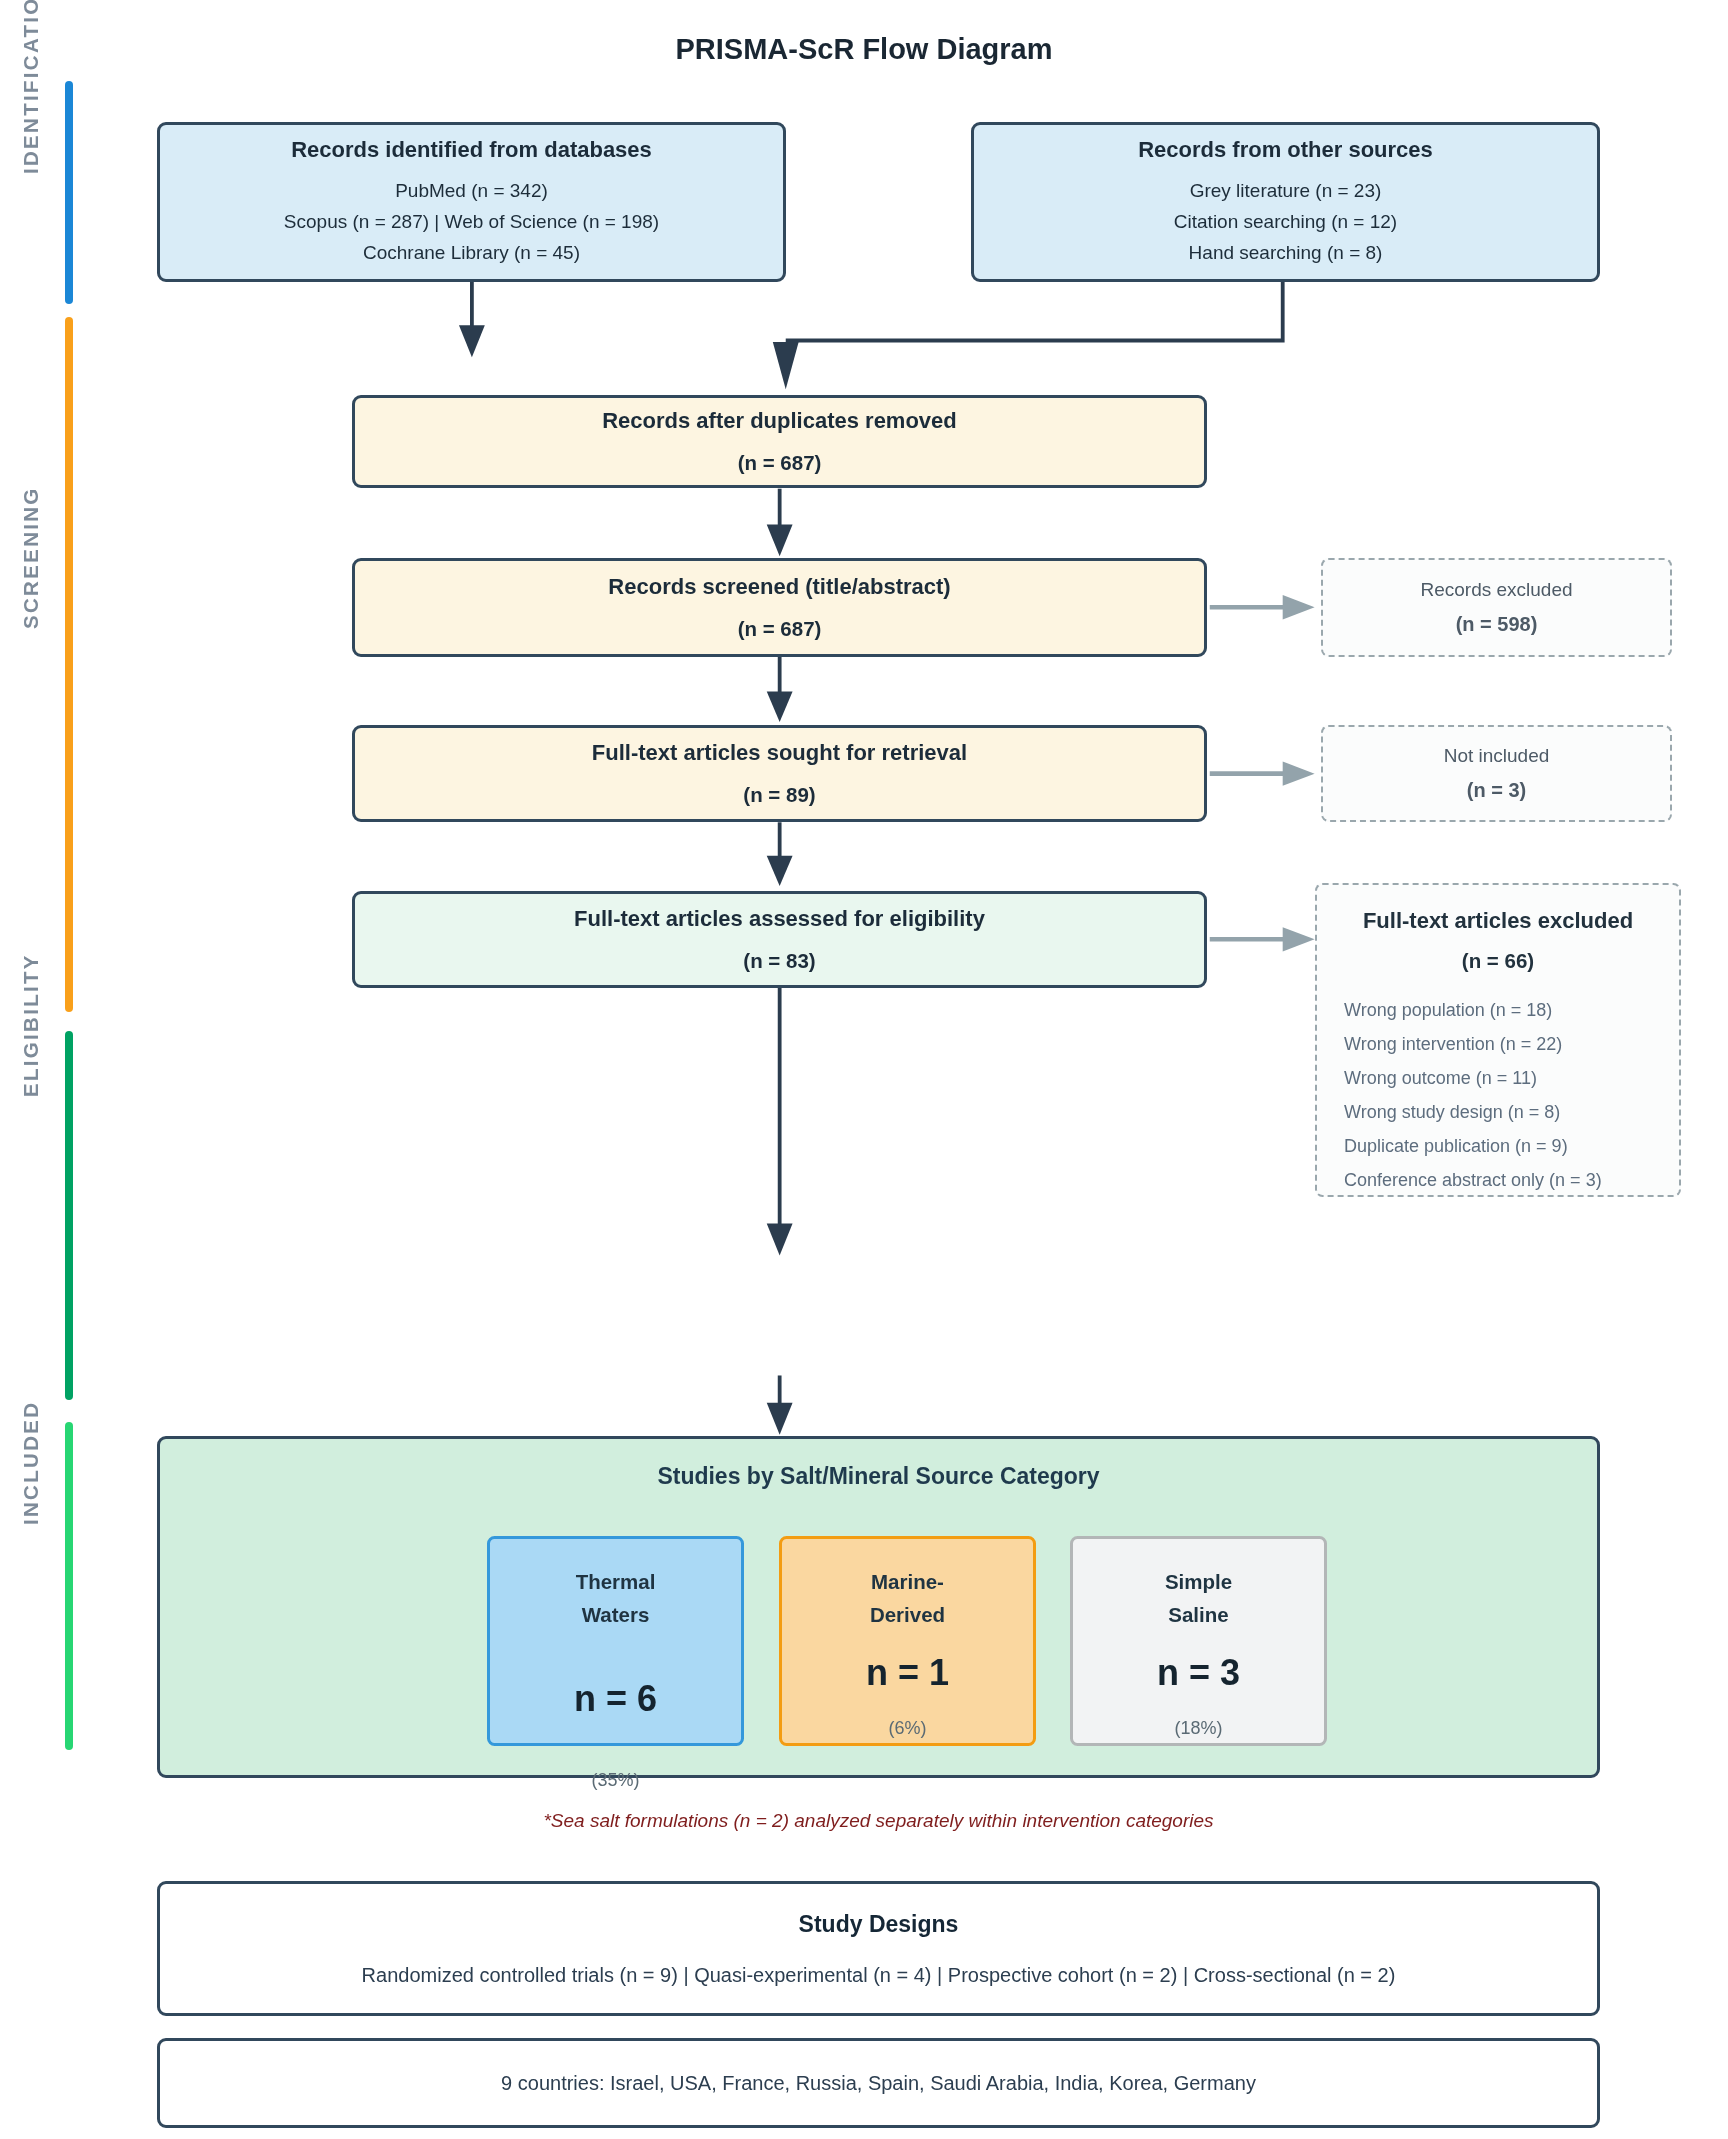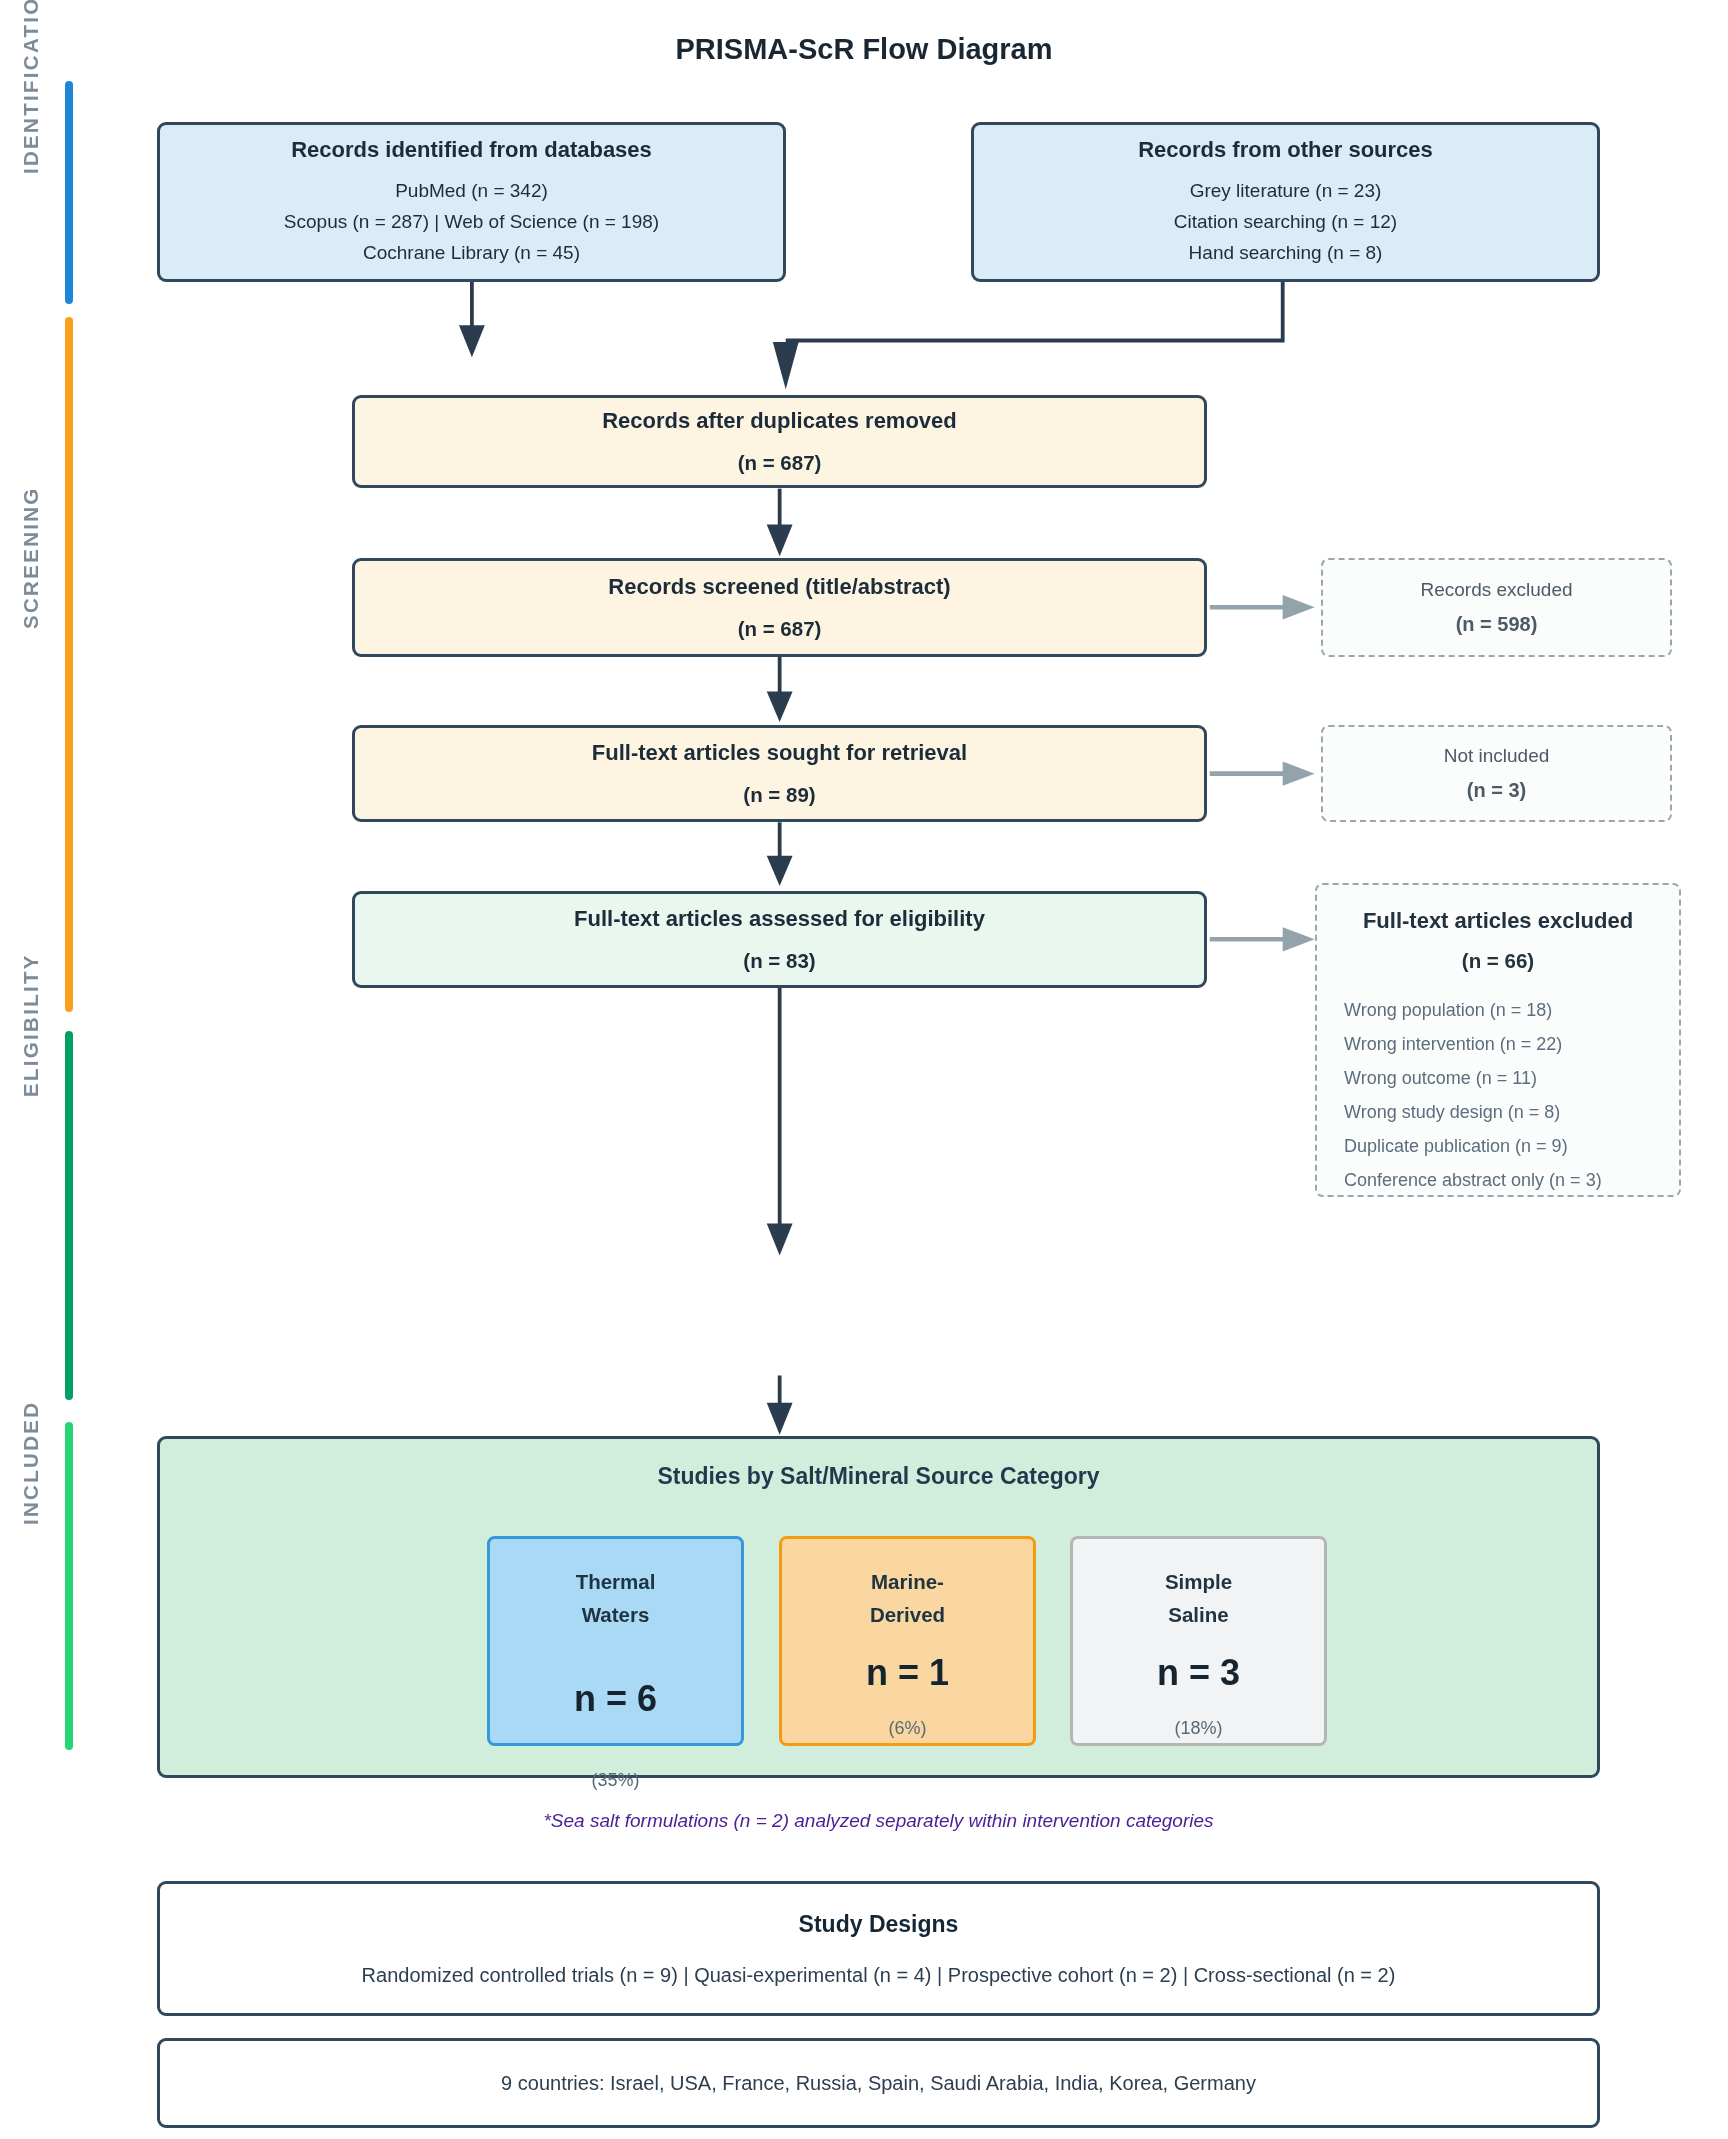--- a/index.html
+++ b/index.html
@@ -46,21 +46,21 @@
     font-size:23px;font-weight:bold;color:#1f3a4d;}
   .cat{position:absolute;top:97px;width:257px;height:210px;box-sizing:border-box;
     border:3px solid;border-radius:7.6px;display:flex;flex-direction:column;align-items:center;
     padding-top:26px;text-align:center;}
   .cat .cl{font-size:20.5px;font-weight:bold;line-height:33px;color:#1f3442;}
   .cat .cn{font-size:36px;font-weight:bold;color:#15242f;margin-top:21px;}
   .cat .cp{font-size:18px;color:#5a6a74;margin-top:24px;}
 
   
   .footnote{position:absolute;top:1810px;left:157px;width:1443px;text-align:center;
-    font-size:19px;font-style:italic;color:#4c1d95;}
+    font-size:19px;font-style:italic;color:#7f1d1d;}
   .designs-box{position:absolute;left:157px;top:1881px;width:1443px;height:135px;box-sizing:border-box;
     background:#ffffff;border:3px solid #31485c;border-radius:9px;
     display:flex;flex-direction:column;align-items:center;justify-content:center;z-index:2;}
   .designs-box .dh{font-size:23px;font-weight:bold;color:#152736;}
   .designs-box .dl{font-size:20px;color:#2c3e50;margin-top:26px;}
   .countries-box{position:absolute;left:157px;top:2038px;width:1443px;height:90px;box-sizing:border-box;
     background:#ffffff;border:3px solid #31485c;border-radius:9px;
     display:flex;align-items:center;justify-content:center;font-size:20px;color:#2c3e50;z-index:2;}
 
   

